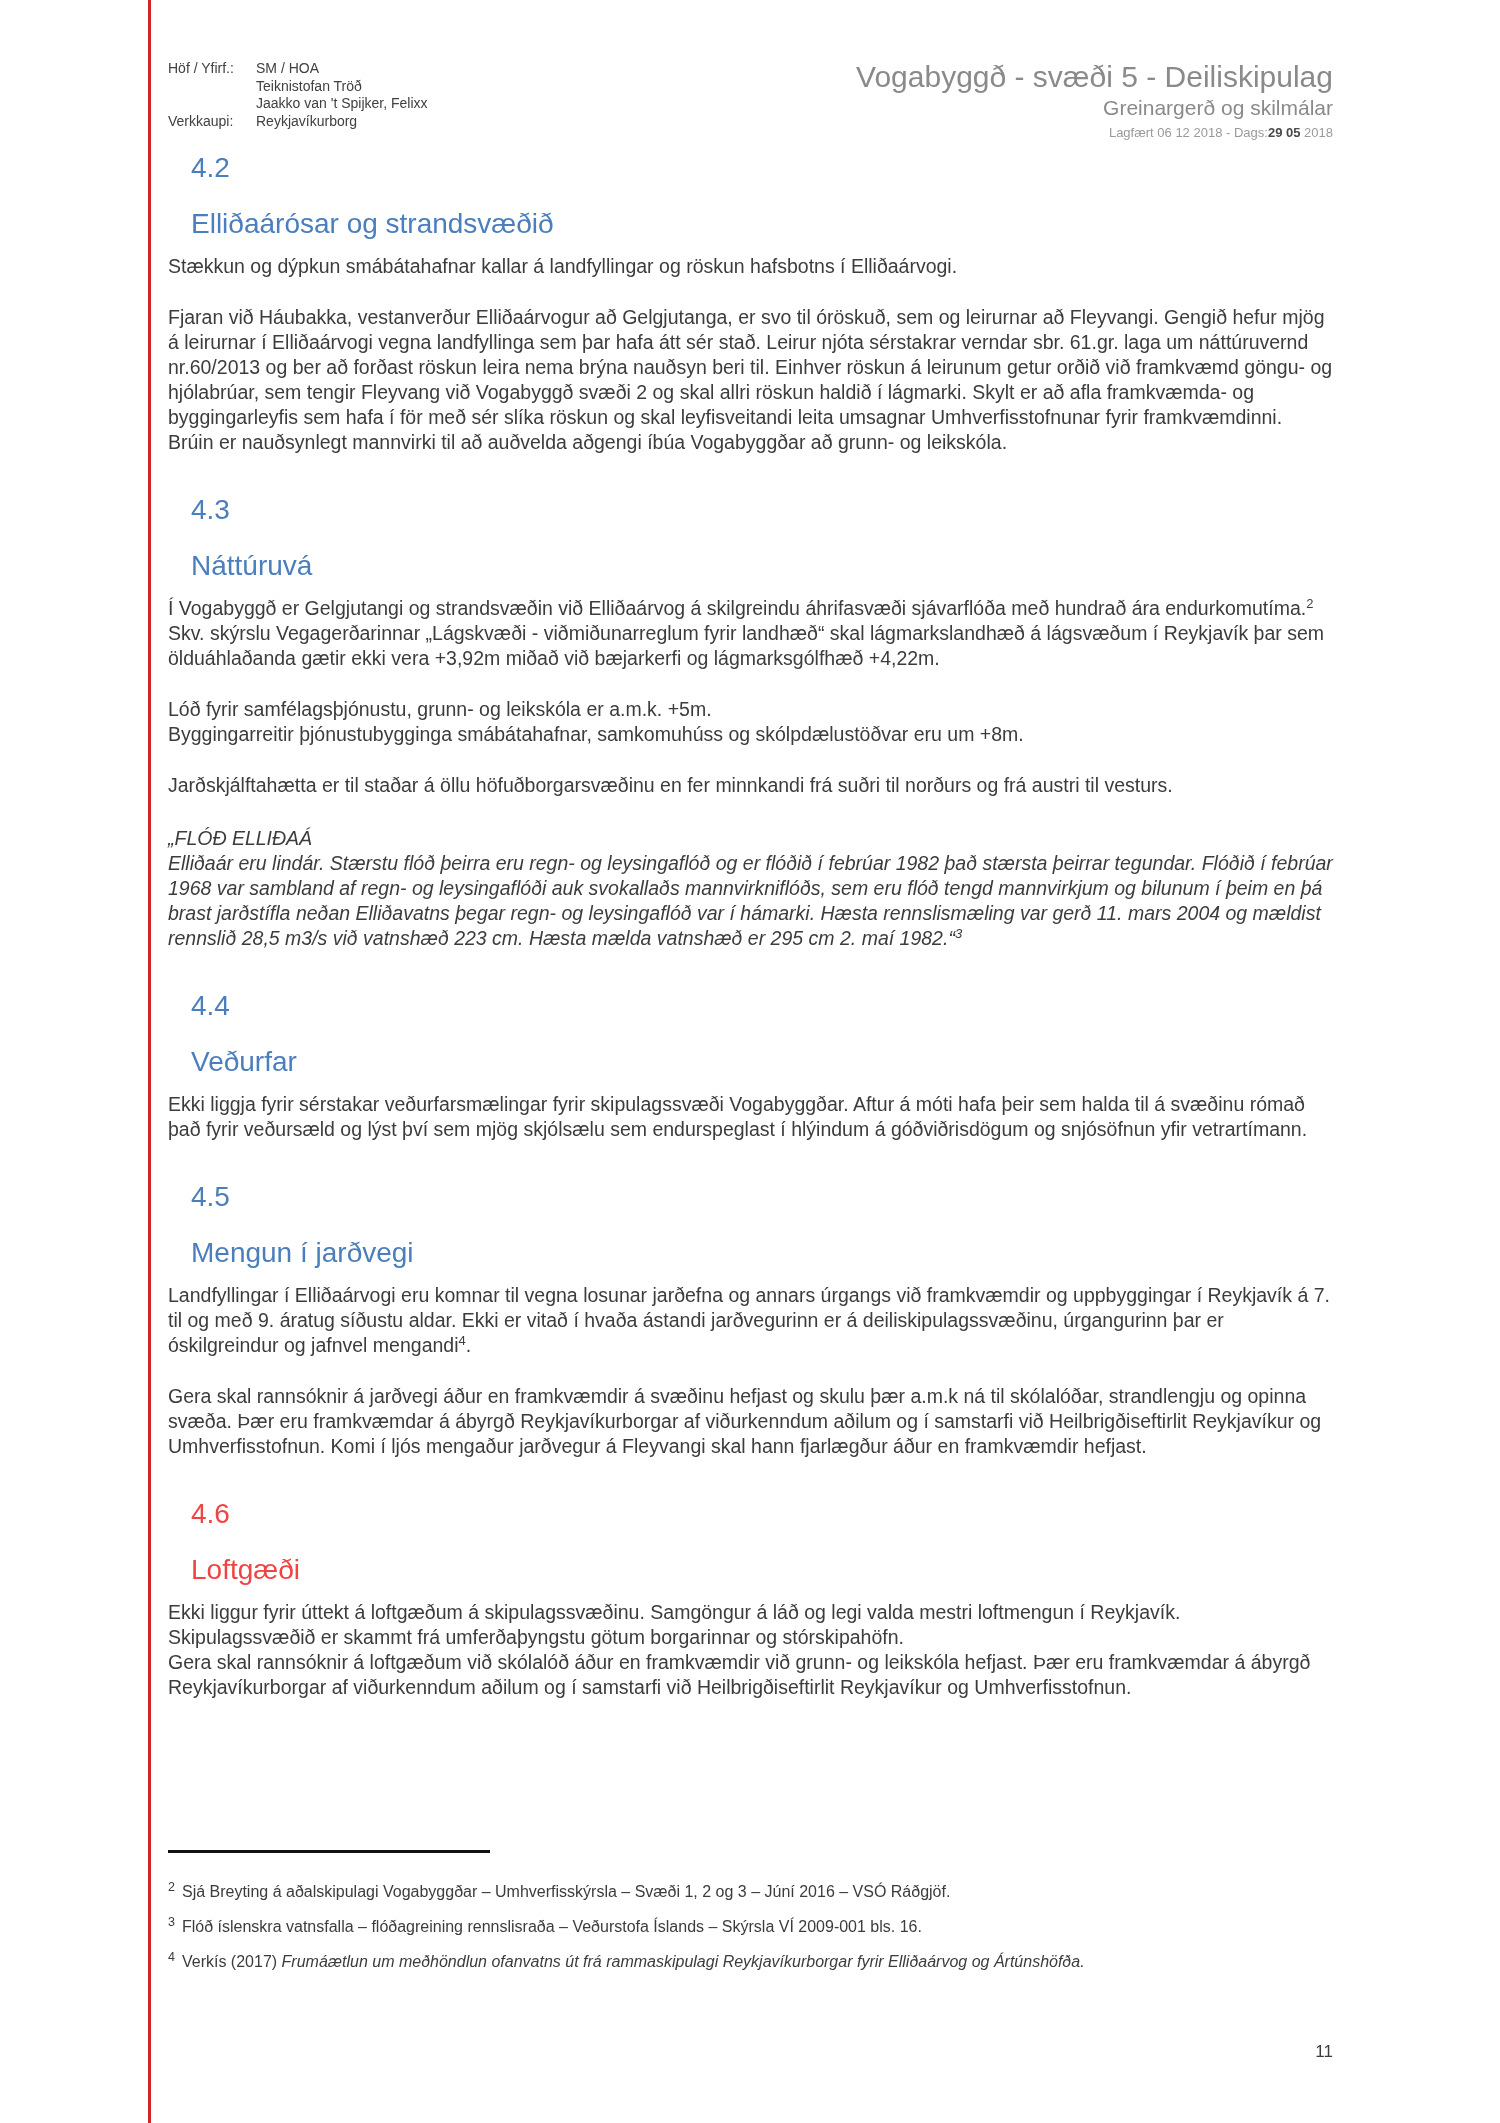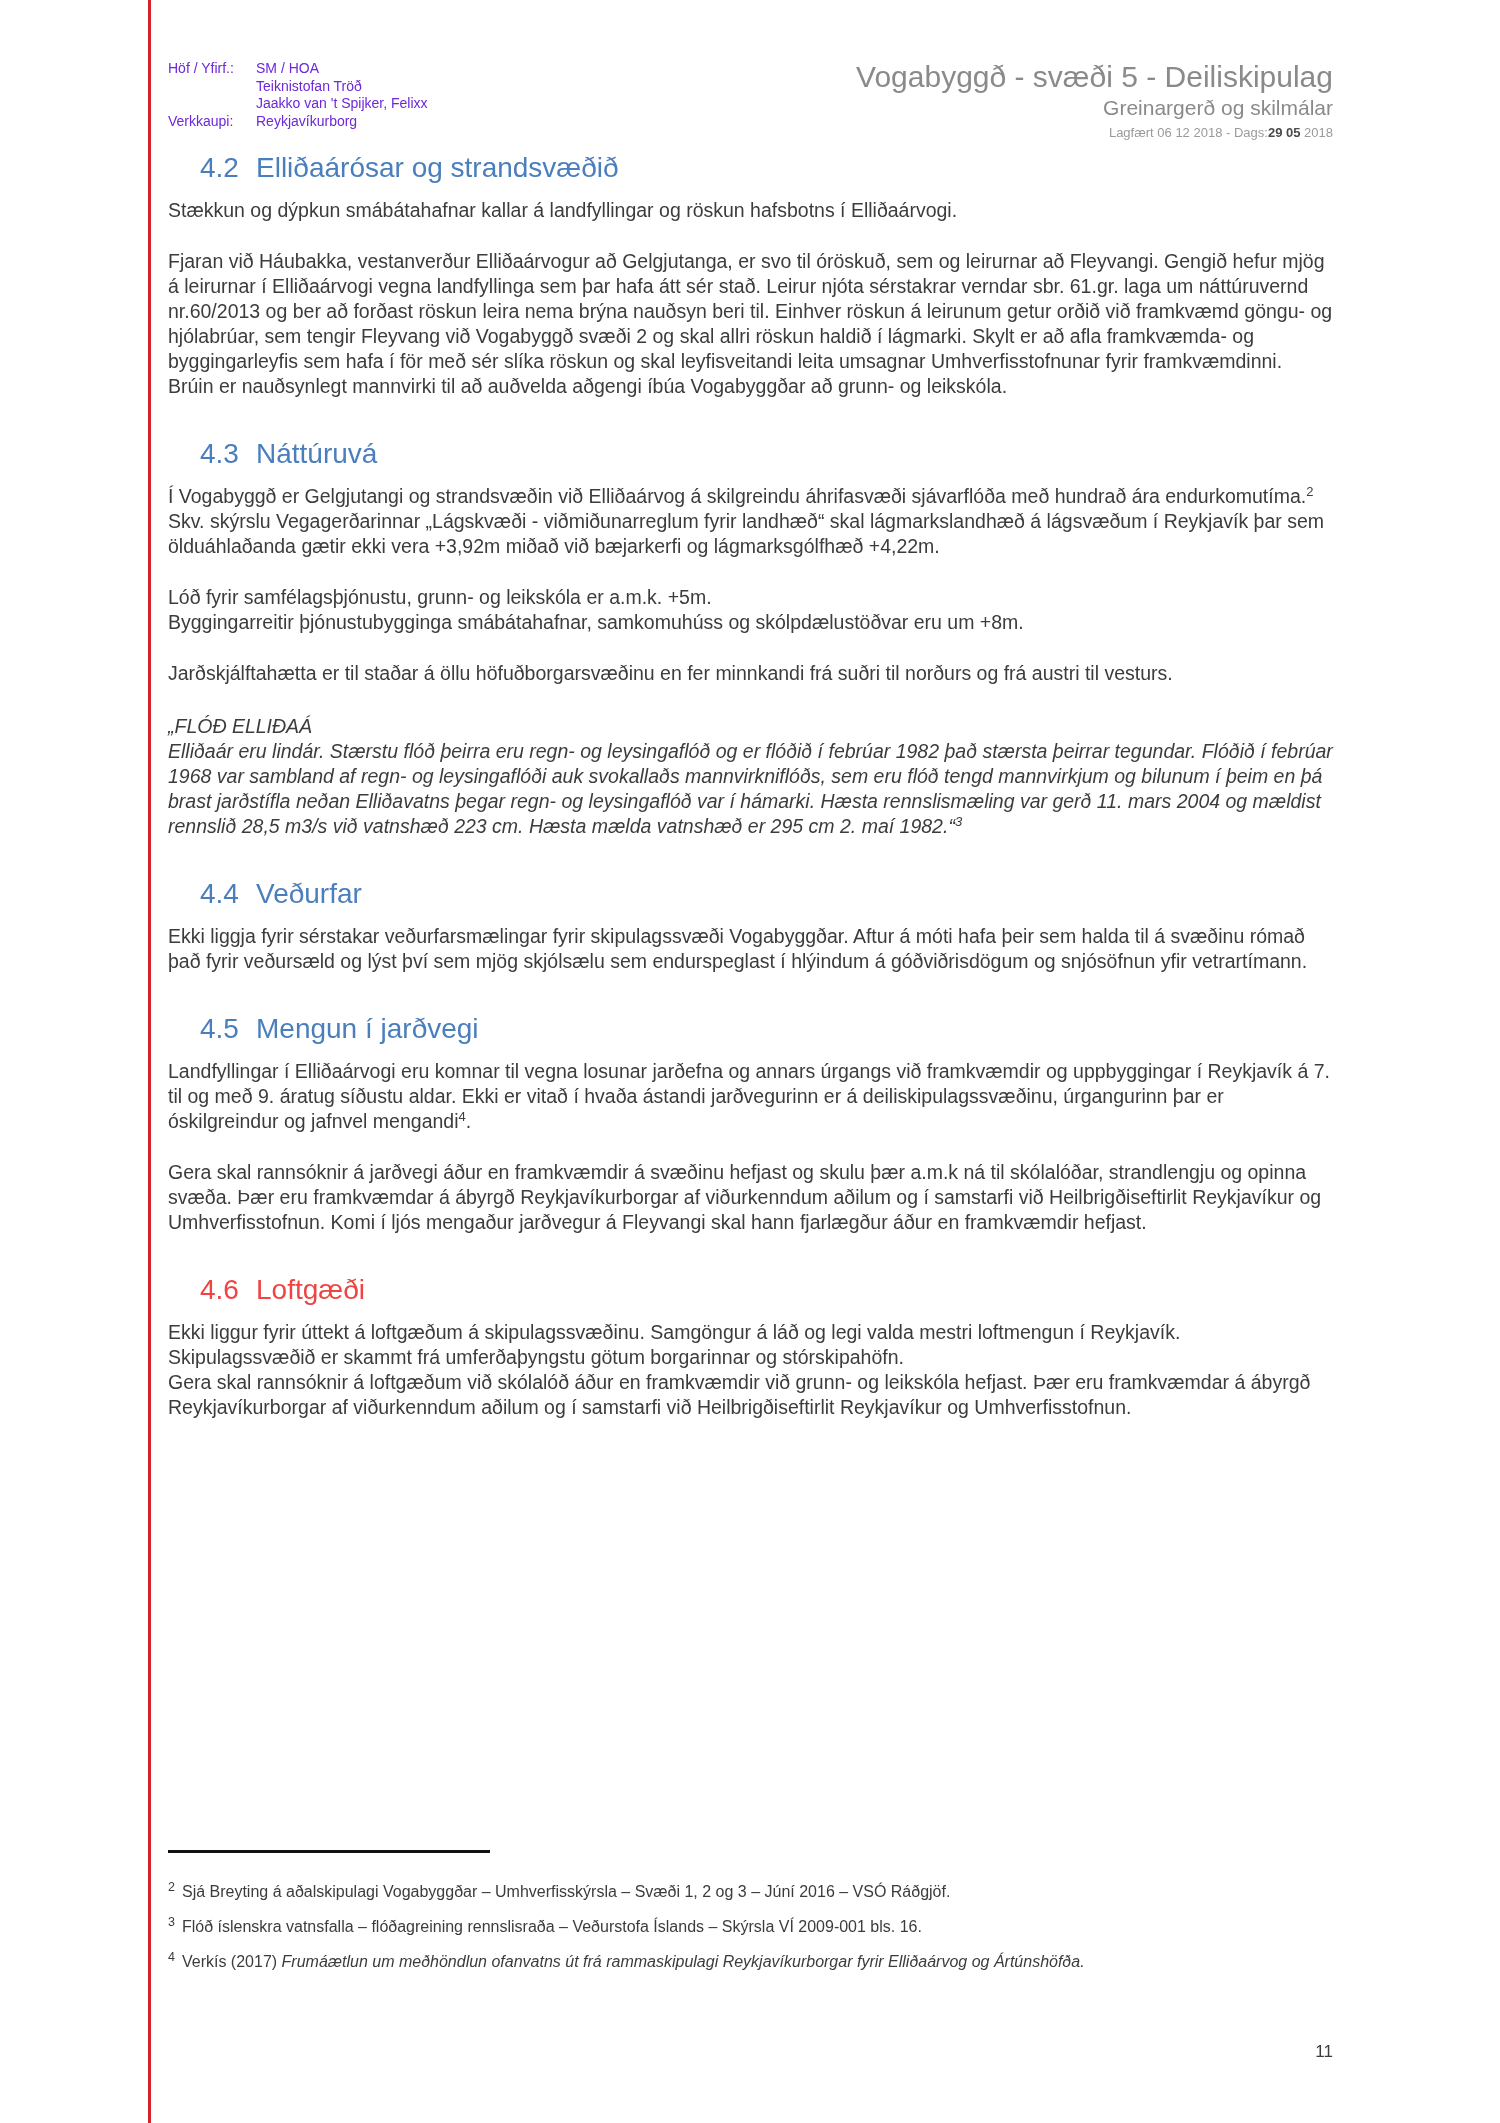--- a/index.html
+++ b/index.html
@@ -7,31 +7,31 @@
   body {
     width:1500px; height:2123px; position:relative; overflow:hidden;
     font-family:"Liberation Sans","DejaVu Sans",sans-serif;
     color:#3c3c3c;
   }
   .redline { position:absolute; left:148px; top:0; width:3px; height:2123px; }
   .content { position:absolute; left:168px; top:60px; width:1165px; }
 
   
   .doc-header { display:flex; justify-content:space-between; align-items:flex-start; }
-  .meta { display:flex; font-size:14px; line-height:17.5px; color:#6d28d9; }
+  .meta { display:flex; font-size:14px; line-height:17.5px; color:#404040; }
   .meta-labels { width:88px; flex:0 0 88px; }
   .titleblock { text-align:right; }
   .doc-title { font-size:30px; line-height:34px; color:#8a8a8a; font-weight:400; }
   .doc-subtitle { font-size:21px; line-height:28px; color:#8a8a8a; }
   .doc-dateline { font-size:13px; line-height:17px; color:#9a9a9a; margin-top:2px; }
   .doc-dateline b { color:#4a4a4a; }
 
   
-  .heading { display:flex; align-items:baseline; margin:38px 0 13px 32px;
-             font-size:28px; line-height:34px; font-weight:400; }
+  .heading { display:flex; align-items:baseline; margin:38px 0 13px 23px;
+             font-size:28px; line-height:34px; font-weight:400;flex-direction:column; }
   .heading.first { margin-top:10px; }
   .h-num { width:56px; flex:0 0 56px; }
   .para { font-size:19.5px; line-height:25px; margin:0 0 26px 0; }
   .para.tight { margin-bottom:0; }
   .italic { font-style:italic; }
   .sup { font-size:13px; vertical-align:super; line-height:0; }
   .quote { margin-top:28px; }
 
   
   .footnotes { position:absolute; left:168px; top:1850px; width:1165px; }

